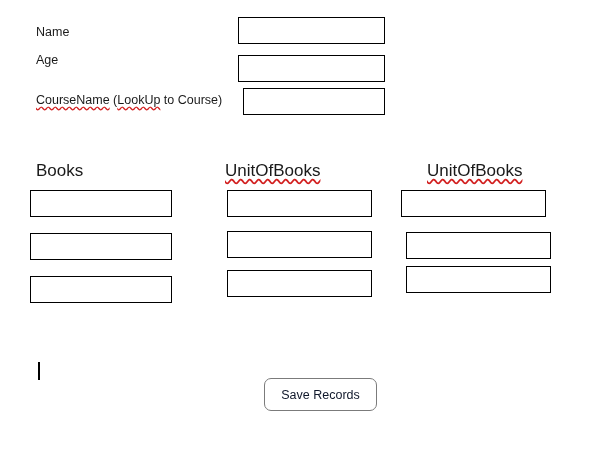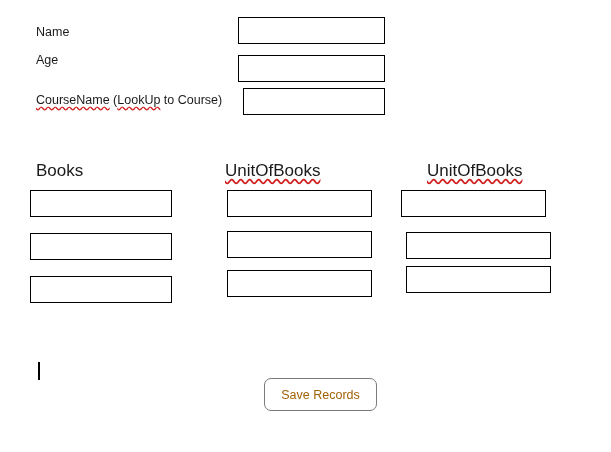--- a/index.html
+++ b/index.html
@@ -52,21 +52,21 @@
   .btn {
     position: absolute;
     background: #ffffff;
     border: 1.2px solid #7b7b7b;
     border-radius: 7px;
     box-sizing: border-box;
     display: flex;
     align-items: center;
     justify-content: center;
     font-size: 12.5px;
-    color: #a16207;
+    color: #0f172a;
     cursor: pointer;
     white-space: nowrap;
   }
 </style>
 </head>
 <body>
 
 <div id="canvas">
 
   <div class="label" style="left:36px; top:26px;">Name</div>

